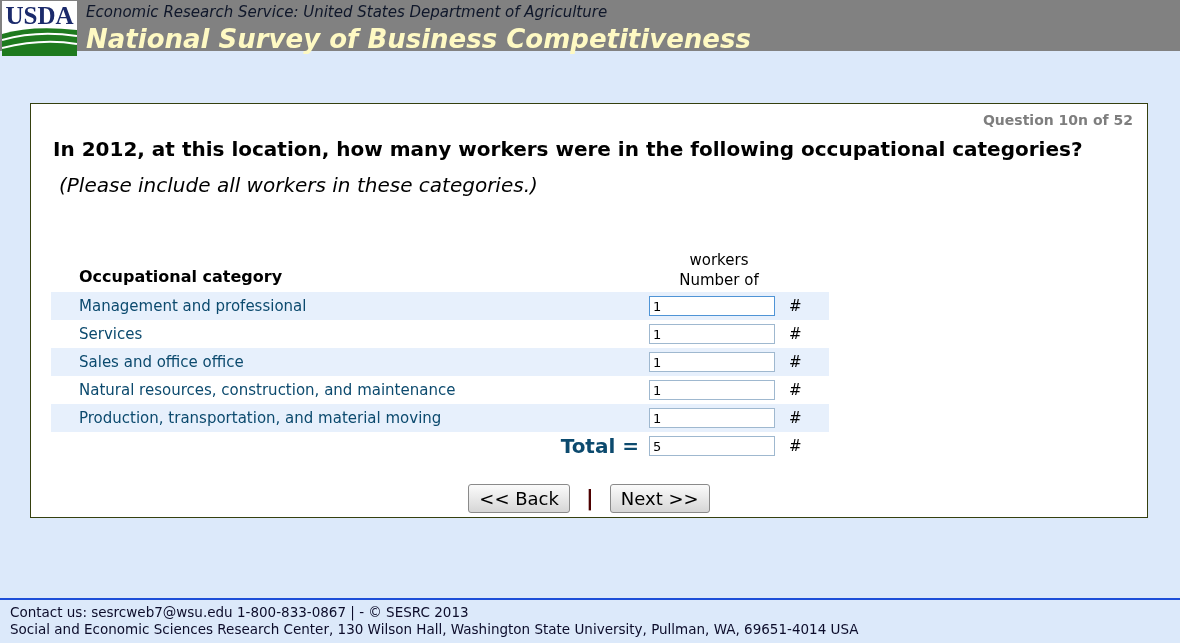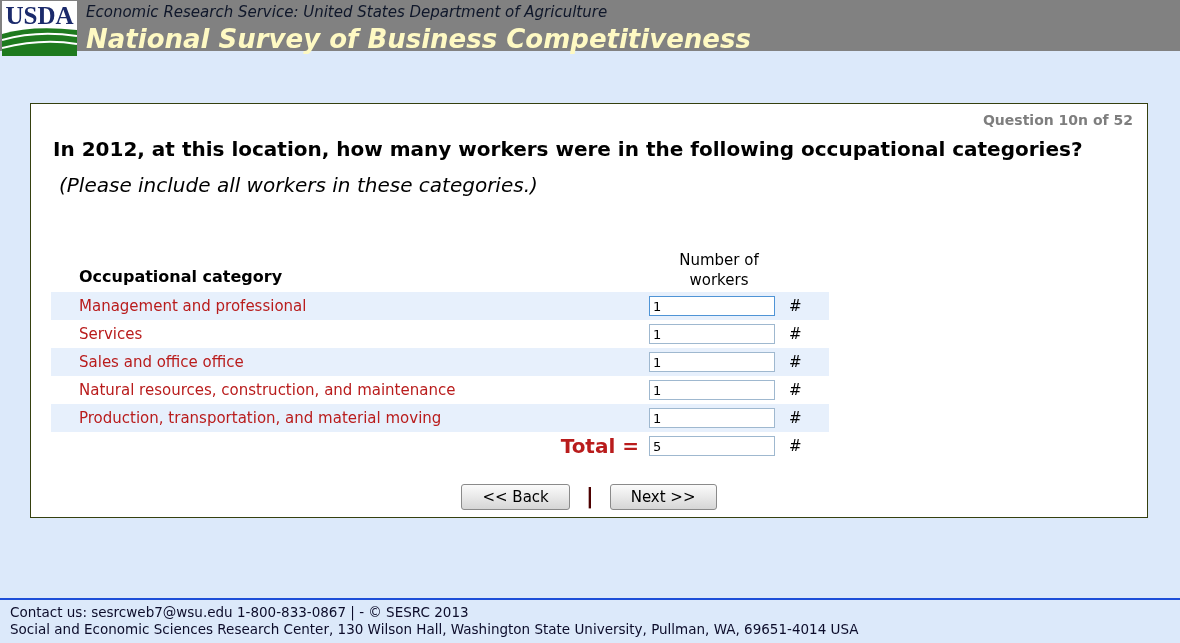--- a/index.html
+++ b/index.html
@@ -44,35 +44,35 @@
   .q-italic { font-style:italic; margin-left:6px; }
 
   
   .table-wrap { position:absolute; left:20px; top:136px; width:778px; }
   .col-headers { position:relative; height:52px; }
   .cat-header { position:absolute; left:28px; bottom:6px; font-size:16px; font-weight:bold; color:#000;margin-top:18px; }
   .num-header { position:absolute; left:588px; bottom:2px; width:160px; text-align:center;
                 font-size:15px; line-height:20px; color:#000; }
   .t-row { display:flex; align-items:center; height:28px; }
   .t-row.striped { background:#e7f0fc; }
-  .t-label { width:598px; padding-left:28px; box-sizing:border-box; font-size:15px; color:#b91c1c; }
+  .t-label { width:598px; padding-left:28px; box-sizing:border-box; font-size:15px; color:#0c4a6e; }
   .t-input input {
     width:118px; height:16px; border:1px solid #9fb8cf;
     font-size:13px; padding:1px 3px; font-family:"DejaVu Sans", sans-serif; color:#000;
     background:#fff;
   }
   .t-input input.focused { border:1px solid #4f94d6; }
   .t-hash { margin-left:14px; font-size:15px; color:#000; }
   .t-row.total .t-label { text-align:right; font-weight:bold; font-size:20px; padding-right:10px; padding-left:0; }
 
   
   .buttons { position:absolute; left:0; width:100%; top:380px; text-align:center; white-space:nowrap; }
   .btn {
-    font-family:"DejaVu Sans", sans-serif; font-size:15px; color:#000;
-    padding:3px 20px; background:linear-gradient(#fbfbfb,#d6d6d6);
+    font-family:"DejaVu Sans", sans-serif; font-size:18px; color:#000;
+    padding:3px 10px; background:linear-gradient(#fbfbfb,#d6d6d6);
     border:1px solid #8a8a8a; border-radius:3px; cursor:pointer;
     vertical-align:middle;
   }
   .btn-sep {
     display:inline-block; margin:0 11px; color:#4d0000; font-weight:bold;
     font-size:21px; vertical-align:middle; position:relative; top:-1px;
   }
 
   
   .footer {
@@ -104,22 +104,22 @@
   <div class="question-counter">Question 10n of 52</div>
 
   <div class="question">
     <span class="q-bold">In 2012, at this location, how many workers were in the following occupational categories?</span><span class="q-italic">(Please include all workers in these categories.)</span>
   </div>
 
   <div class="table-wrap">
     <div class="col-headers">
       <div class="cat-header">Occupational category</div>
       <div class="num-header">
+        <div>workers</div>
         <div>Number of</div>
-        <div>workers</div>
       </div>
     </div>
 
     <div class="t-row striped">
       <div class="t-label">Management and professional</div>
       <div class="t-input">
         <input type="text" class="focused" value="1" style="">
       </div>
       <div class="t-hash">#</div>
     </div>

